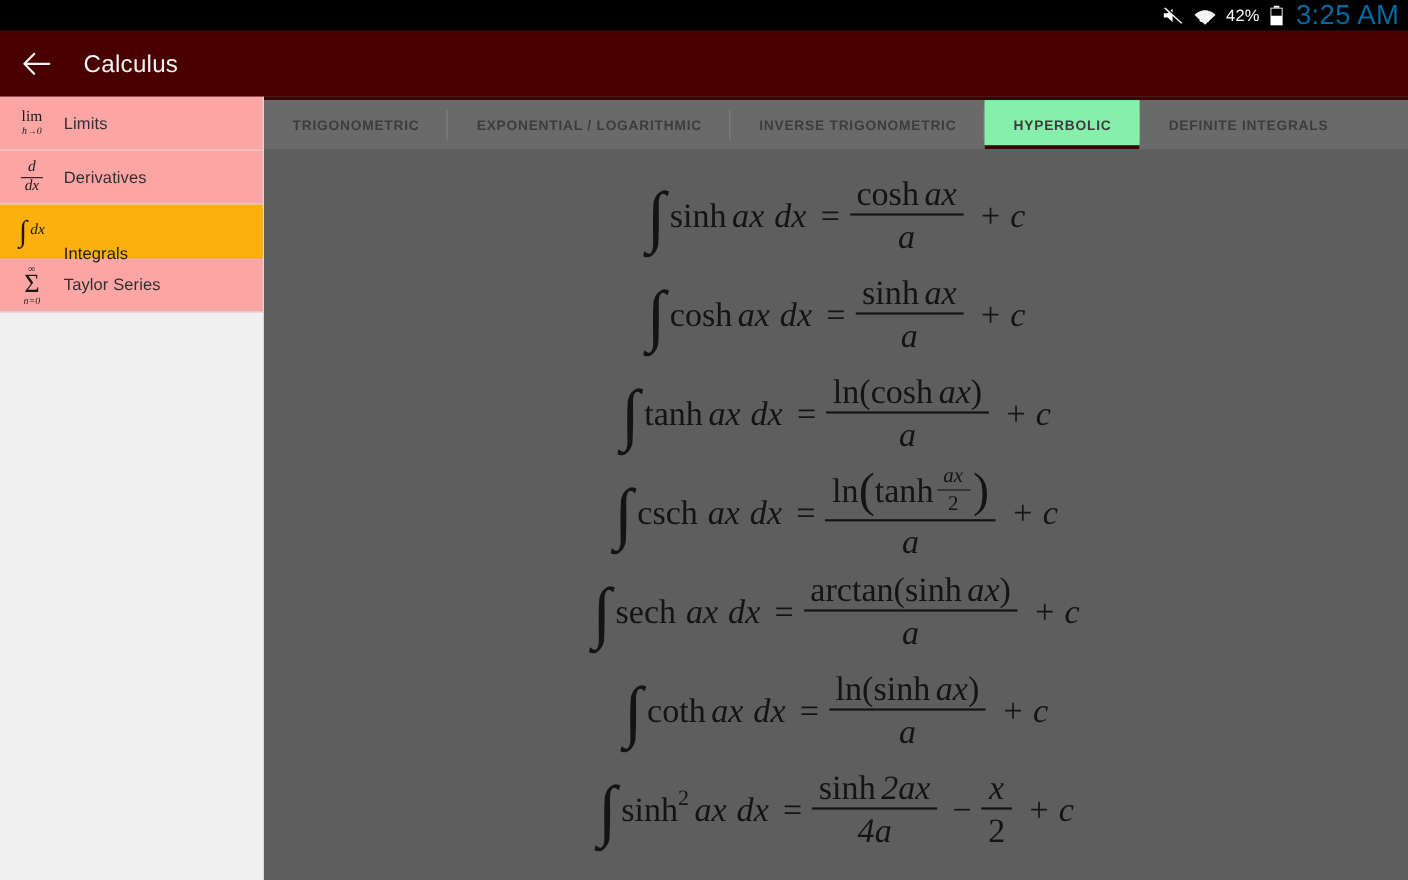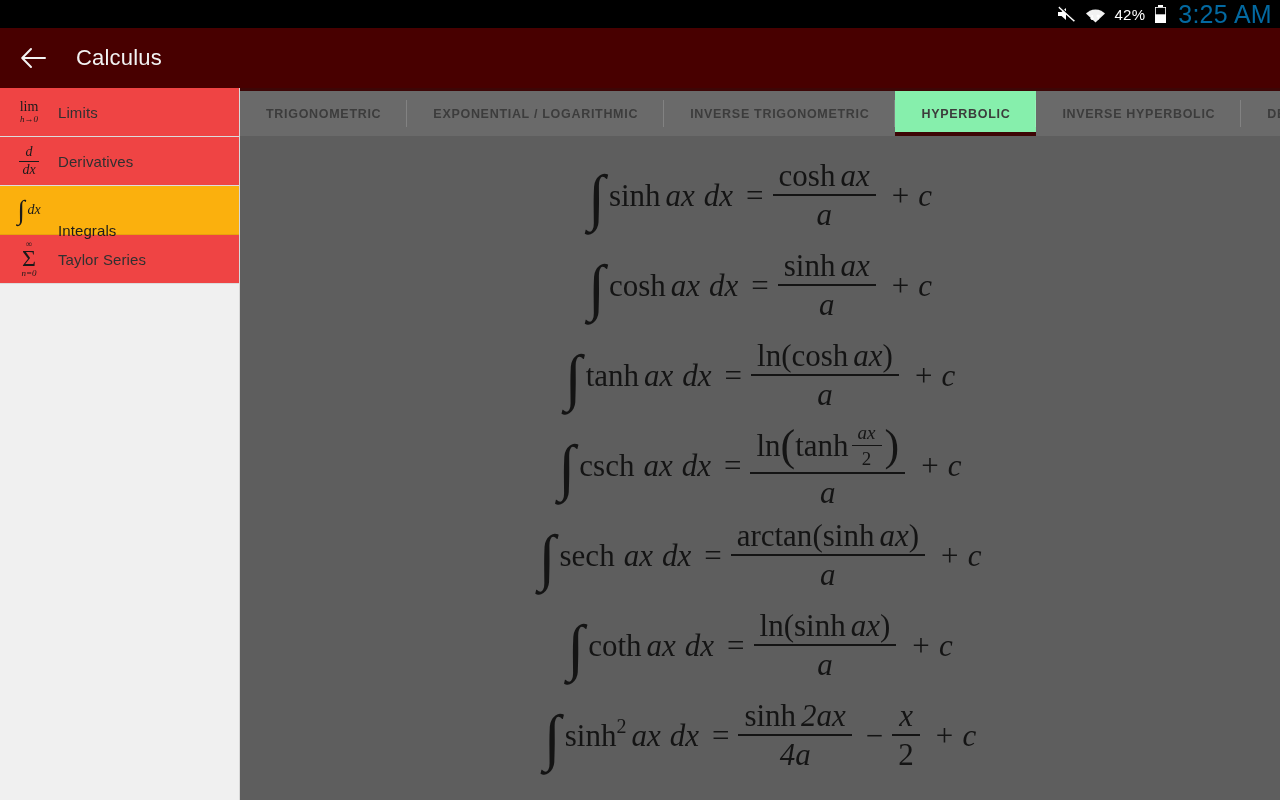--- a/index.html
+++ b/index.html
@@ -68,21 +68,21 @@
     background: #f0f0f0;
     flex: 0 0 240px;
     border-right: 1px solid #d8d8d8;
   }
   .nav-item {
     height: 49px;
     display: flex;
     align-items: center;
     border-bottom: 1px solid #dcdcdc;
     cursor: pointer;
-    background: #ef4444;
+    background: #fca5a5;
   }
   .nav-item.active { background: #fbb00d; border-bottom-color: #e8a30c; }
   .nav-icon {
     width: 58px;
     flex: 0 0 58px;
     display: flex;
     align-items: center;
     justify-content: center;
     color: #1a1a1a;
     font-family: "Liberation Serif", serif;
@@ -321,24 +321,20 @@
       </div>
       <div class="tab">
         <span>INVERSE TRIGONOMETRIC</span>
 
       </div>
       <div class="tab selected">
         <span>HYPERBOLIC</span>
         <span class="underline"></span>
       </div>
       <div class="tab">
-        <span>INVERSE HYPERBOLIC</span>
-
-      </div>
-      <div class="tab">
         <span>DEFINITE INTEGRALS</span>
 
       </div>
     </div>
 
     <div class="formula-area">
 
       <div class="formula-row">
         <div class="eq">
           <span class="ig">∫</span>

